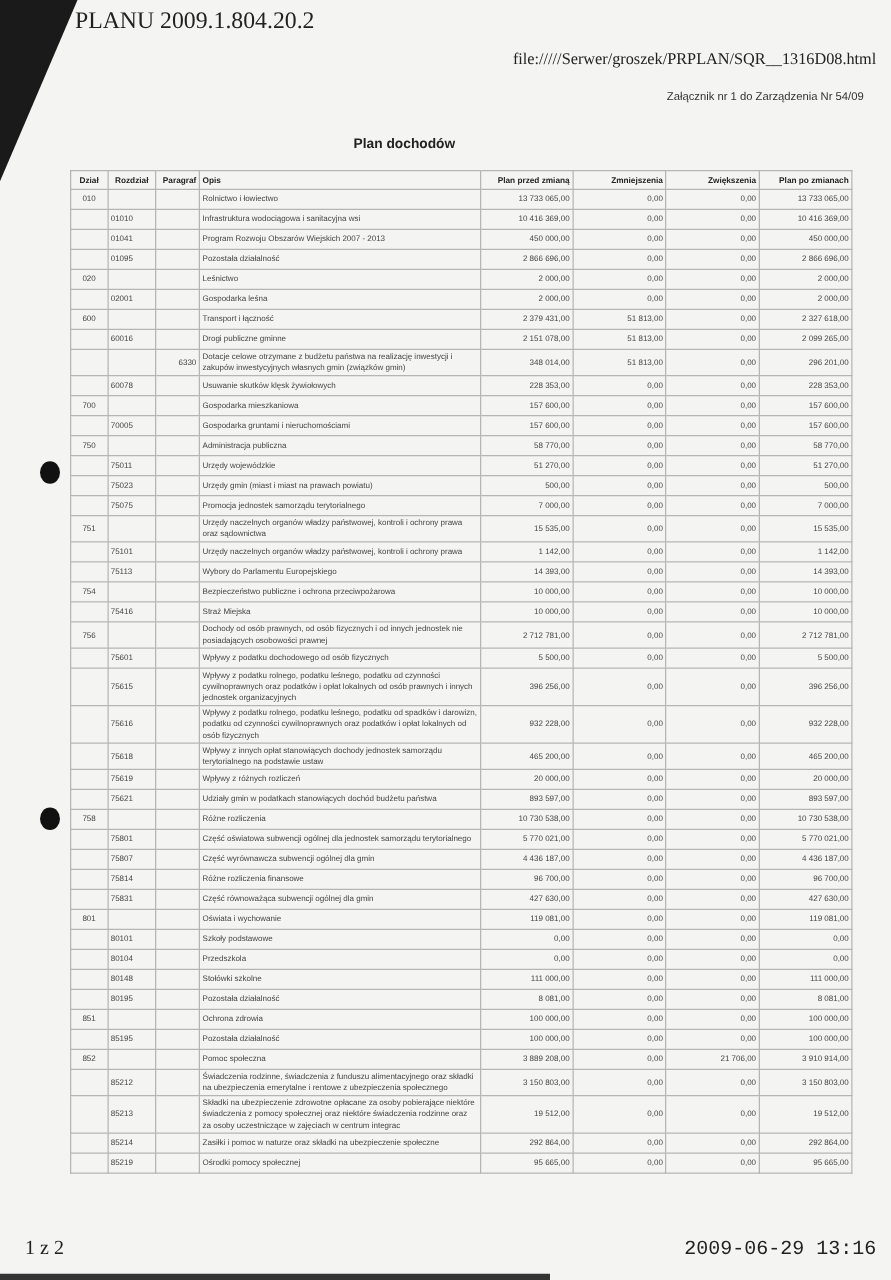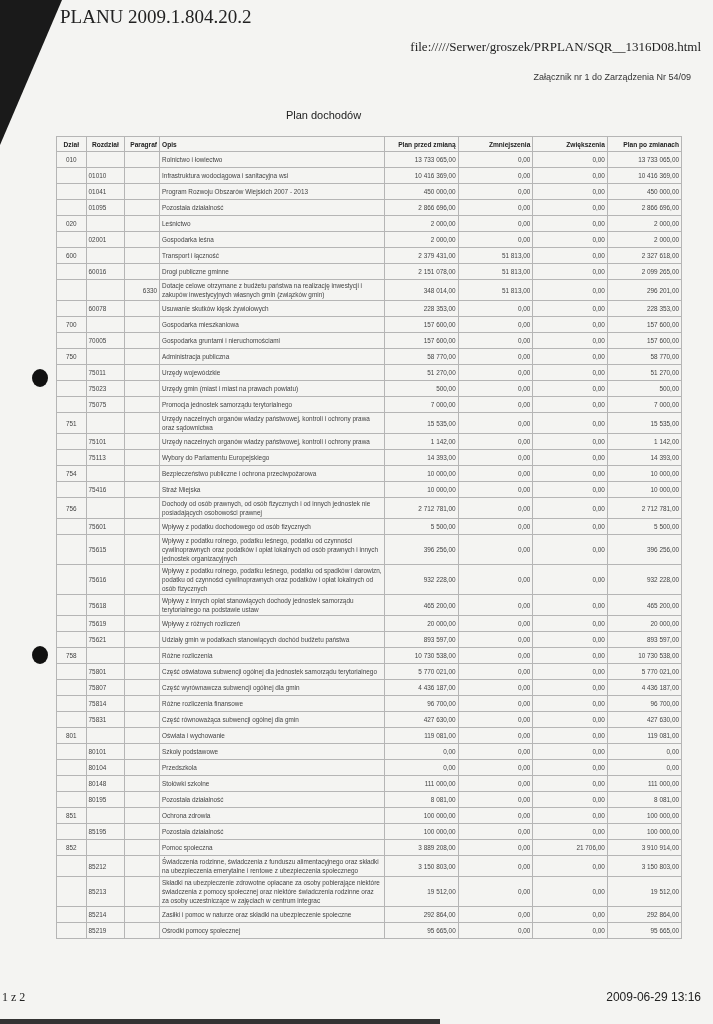--- a/index.html
+++ b/index.html
@@ -21,21 +21,21 @@
   .hdr-right {
     position: absolute; right: 12px; top: 6px;
     font-family: "Liberation Serif", serif; font-size: 13px; color: #222; margin-top: 33px;
   }
   .annex {
     position: absolute; right: 22px; top: 72px;
     font-size: 9px; color: #333; text-align: center;
   }
   .title {
     position: absolute; left: 0; width: 647px; text-align: center; top: 109px;
-    font-size: 11px; font-weight: normal; color: #222;
+    font-size: 11px; font-weight: bold; color: #222;
   }
   .punch {
     position: absolute; width: 16px; height: 18px; border-radius: 50%;
     background: #111; left: 32px;
   }
   table.plan {
     position: absolute; left: 56px; top: 136px; width: 626px;
     border-collapse: collapse; font-size: 6.4px; color: #444;
   }
   table.plan th, table.plan td {
@@ -44,26 +44,26 @@
   }
   table.plan th { font-weight: bold; color: #222; font-size: 6.6px; height: 12px; }
   table.plan td { height: 13px; }
   .c-dzial { width: 25px; text-align: center; }
   .c-rozd { width: 34px; }
   .c-par { width: 30px; text-align: right; }
   .c-opis { width: 228px; text-align: left; }
   .c-num { width: 71px; text-align: right; }
   th.c-opis { text-align: left; }
   .ftr-left {
-    position: absolute; left: 2px; top: 990px;
-    font-family: "Liberation Serif", serif; font-size: 12px; color: #222;
+    position: absolute; left: 20px; top: 990px;
+    font-family: "Liberation Serif", serif; font-size: 16px; color: #222;
   }
   .ftr-right {
     position: absolute; right: 12px; top: 990px;
-    font-family: Liberation Sans, sans-serif; font-size: 12px; color: #222;
+    font-family: Liberation Mono, monospace; font-size: 16px; color: #222;
   }
   .bottom-shadow {
     position: absolute; left: 0; bottom: 0; width: 440px; height: 5px; background: #333;
   }
 </style>
 </head>
 <body>
 
 <div class="corner-shadow"></div>
 <div class="hdr-left">PLANU 2009.1.804.20.2</div>

